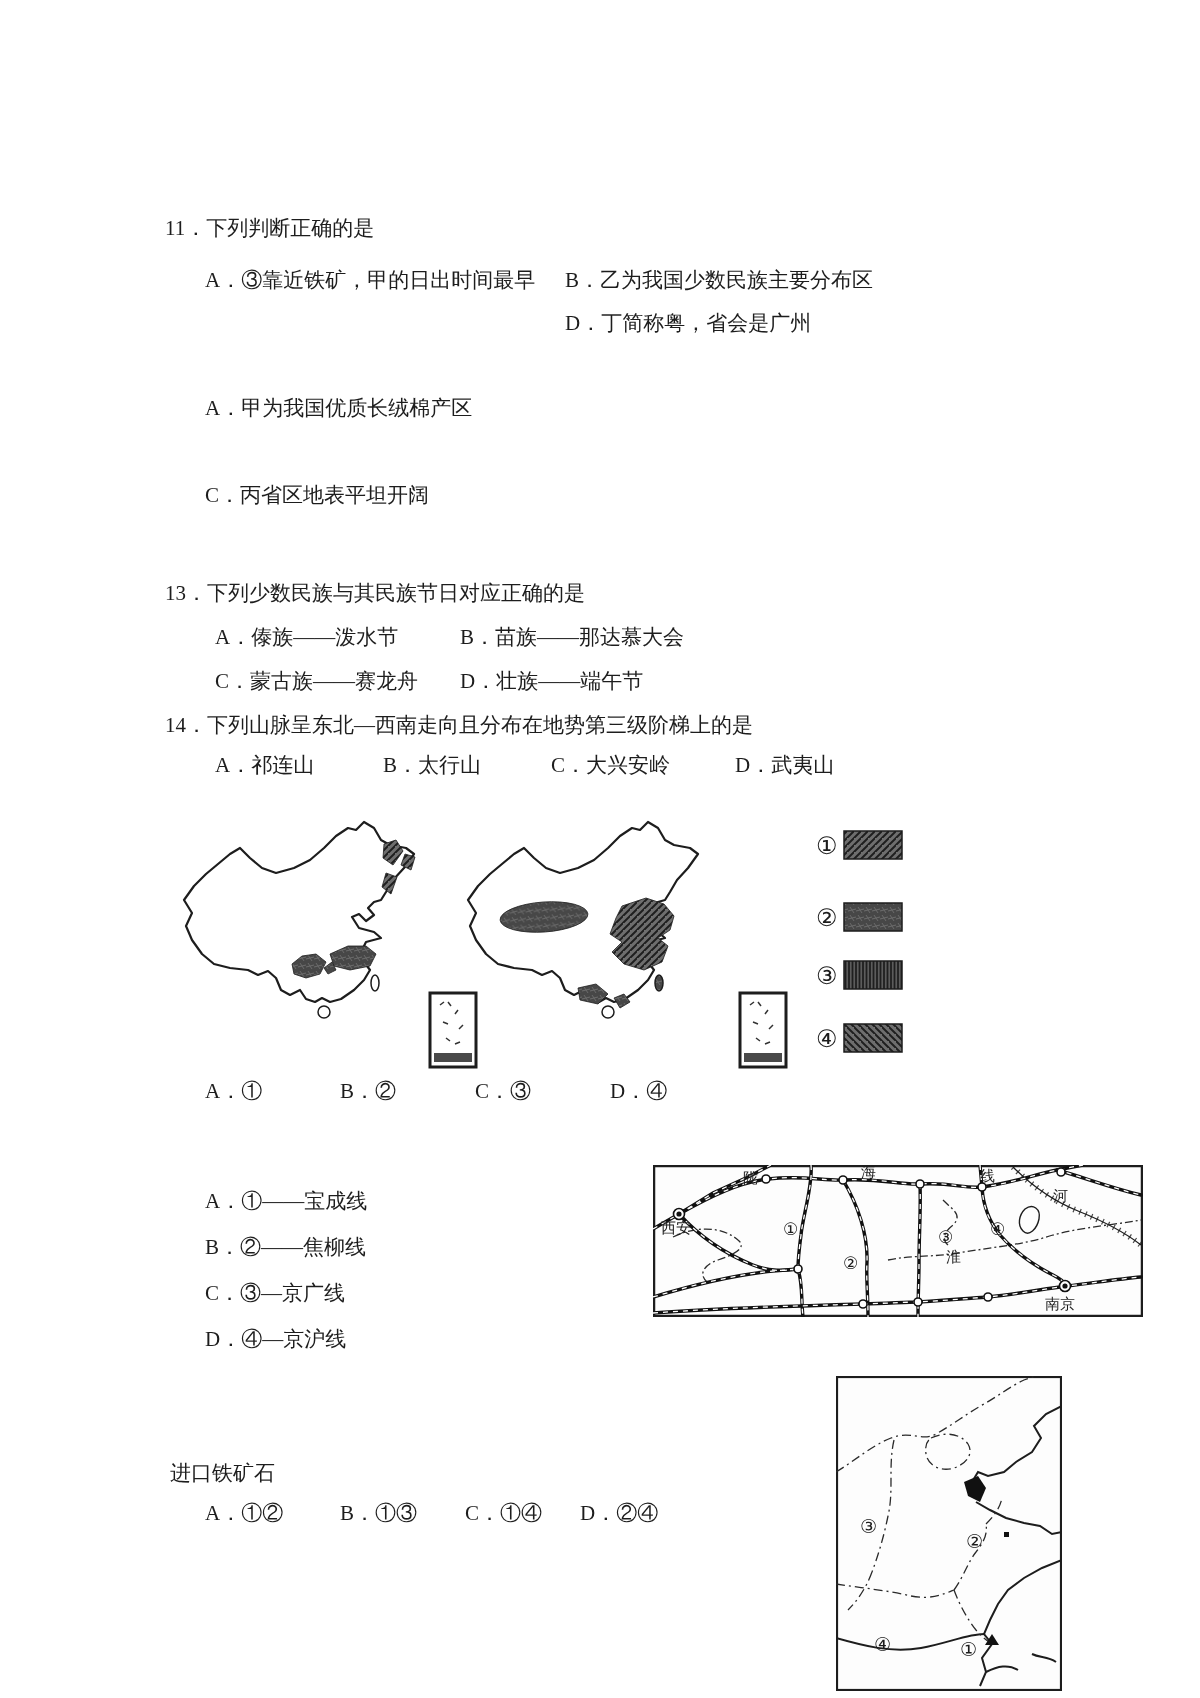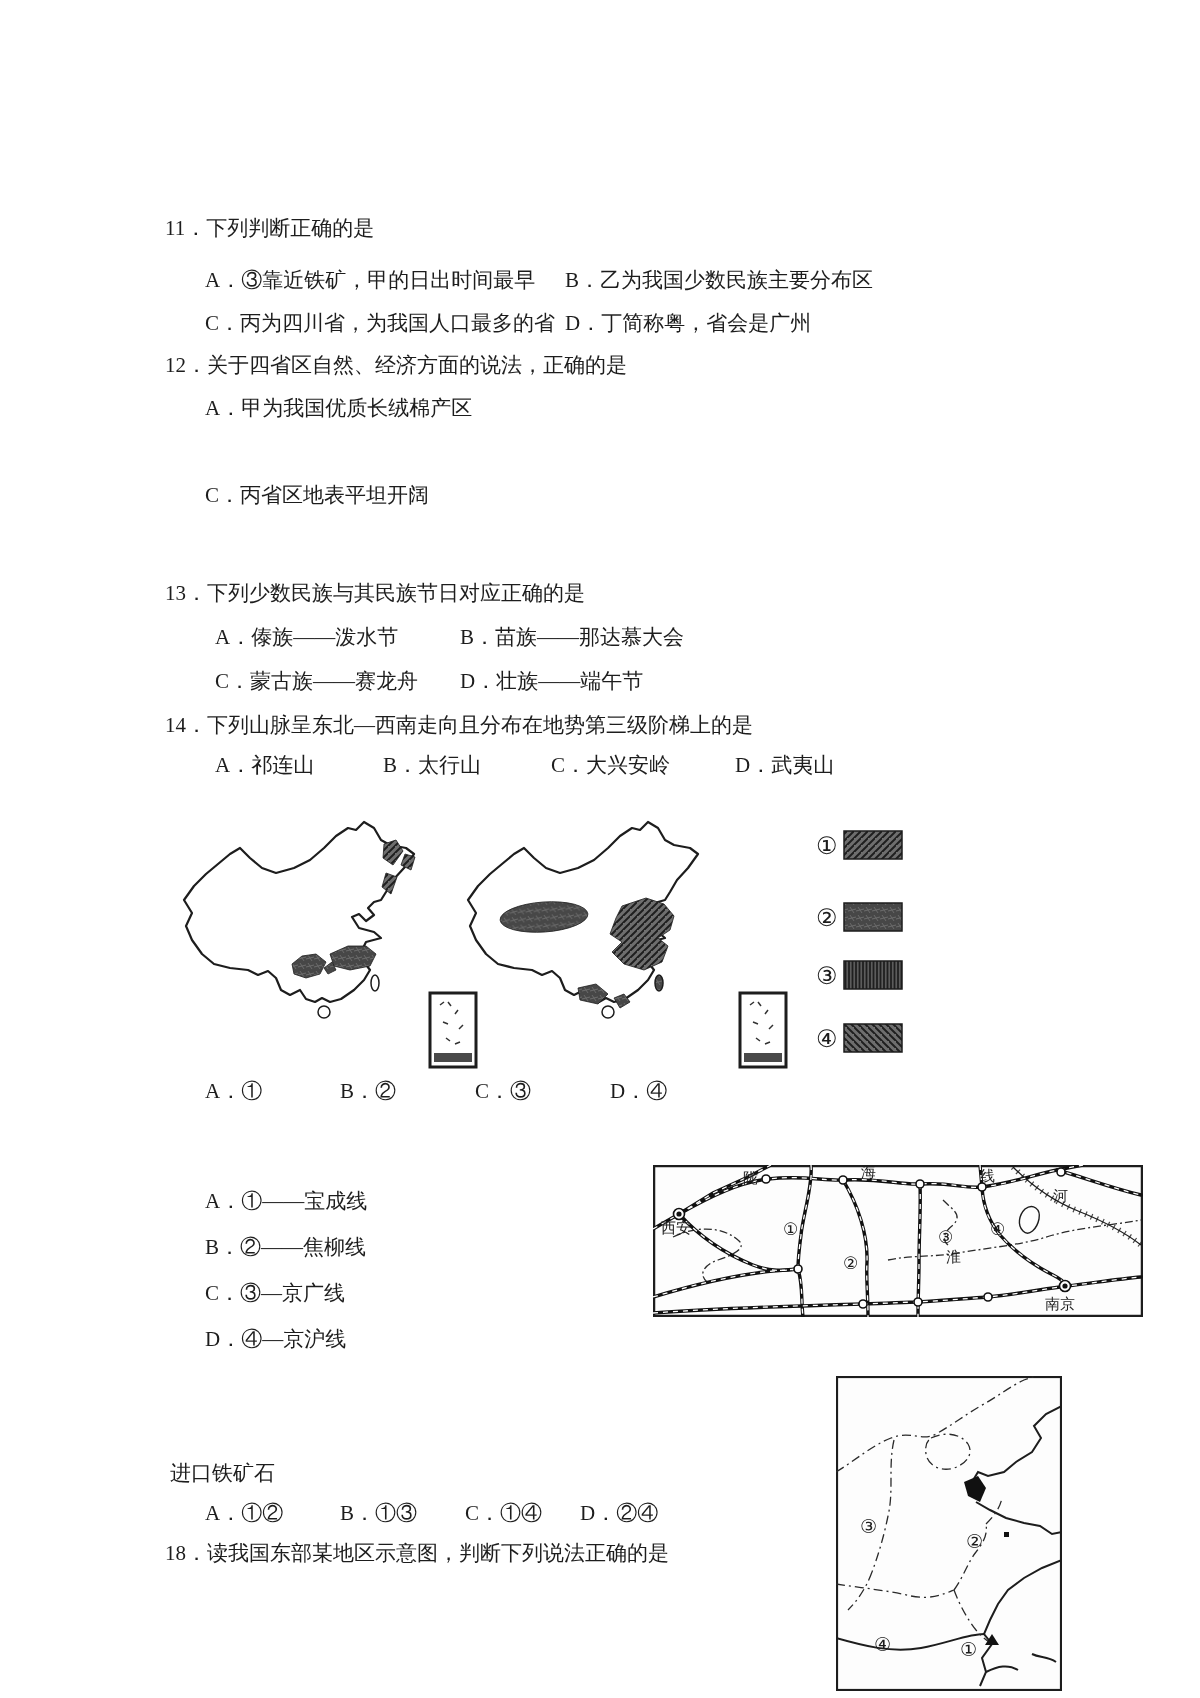--- a/index.html
+++ b/index.html
@@ -11,24 +11,22 @@
   svg text.num{font-family:"DejaVu Sans",sans-serif;}
 </style>
 </head>
 <body>
 
 <div class="page">
 
   <div class="t" style="left:165px;top:193px">11．下列判断正确的是</div>
   <div class="t" style="left:205px;top:245px">A．③靠近铁矿，甲的日出时间最早</div>
   <div class="t" style="left:565px;top:245px">B．乙为我国少数民族主要分布区</div>
-  <div class="t" style="left:205px;top:288px">C．丙为四川省，为我国人口最多的省</div>
   <div class="t" style="left:565px;top:288px">D．丁简称粤，省会是广州</div>
 
-  <div class="t" style="left:165px;top:330px">12．关于四省区自然、经济方面的说法，正确的是</div>
   <div class="t" style="left:205px;top:373px">A．甲为我国优质长绒棉产区</div>
   <div class="t" style="left:205px;top:460px">C．丙省区地表平坦开阔</div>
 
   <div class="t" style="left:165px;top:558px">13．下列少数民族与其民族节日对应正确的是</div>
   <div class="t" style="left:215px;top:602px">A．傣族——泼水节</div>
   <div class="t" style="left:460px;top:602px">B．苗族——那达慕大会</div>
   <div class="t" style="left:215px;top:646px">C．蒙古族——赛龙舟</div>
   <div class="t" style="left:460px;top:646px">D．壮族——端午节</div>
 
   <div class="t" style="left:165px;top:690px">14．下列山脉呈东北—西南走向且分布在地势第三级阶梯上的是</div>
@@ -186,21 +184,20 @@
       <text class="num" x="337" y="70" font-size="17">④</text>
     </g>
   </svg>
 
   <div class="t" style="left:170px;top:1438px">进口铁矿石</div>
   <div class="t" style="left:205px;top:1478px">A．①②</div>
   <div class="t" style="left:340px;top:1478px">B．①③</div>
   <div class="t" style="left:465px;top:1478px">C．①④</div>
   <div class="t" style="left:580px;top:1478px">D．②④</div>
 
-  <div class="t" style="left:165px;top:1518px">18．读我国东部某地区示意图，判断下列说法正确的是</div>
 
   <svg class="fig" style="left:836px;top:1354px" width="226" height="315" viewBox="0 0 226 315">
     <rect x="1" y="1" width="224" height="313" fill="#fdfdfd" stroke="#1d1d1d" stroke-width="2.2"></rect>
     <g fill="none" stroke="#1d1d1d" stroke-width="2">
       <path d="M226,30 L210,38 L198,50 L205,62 L196,76 L180,86 L168,96 L152,100 L142,96 L136,106"></path>
       <path d="M140,126 L154,134 L170,142 L188,147 L204,150 L216,158 L226,156"></path>
       <path d="M226,184 L206,192 L188,202 L172,214 L162,228 L154,244 L148,258 L156,268 L146,282 L150,296 L144,310"></path>
       <path d="M0,262 C28,270 55,277 85,272 C112,267 132,258 148,258"></path>
       <path d="M150,296 C162,290 172,288 182,294 M196,278 C204,282 212,280 220,286"></path>
     </g>

